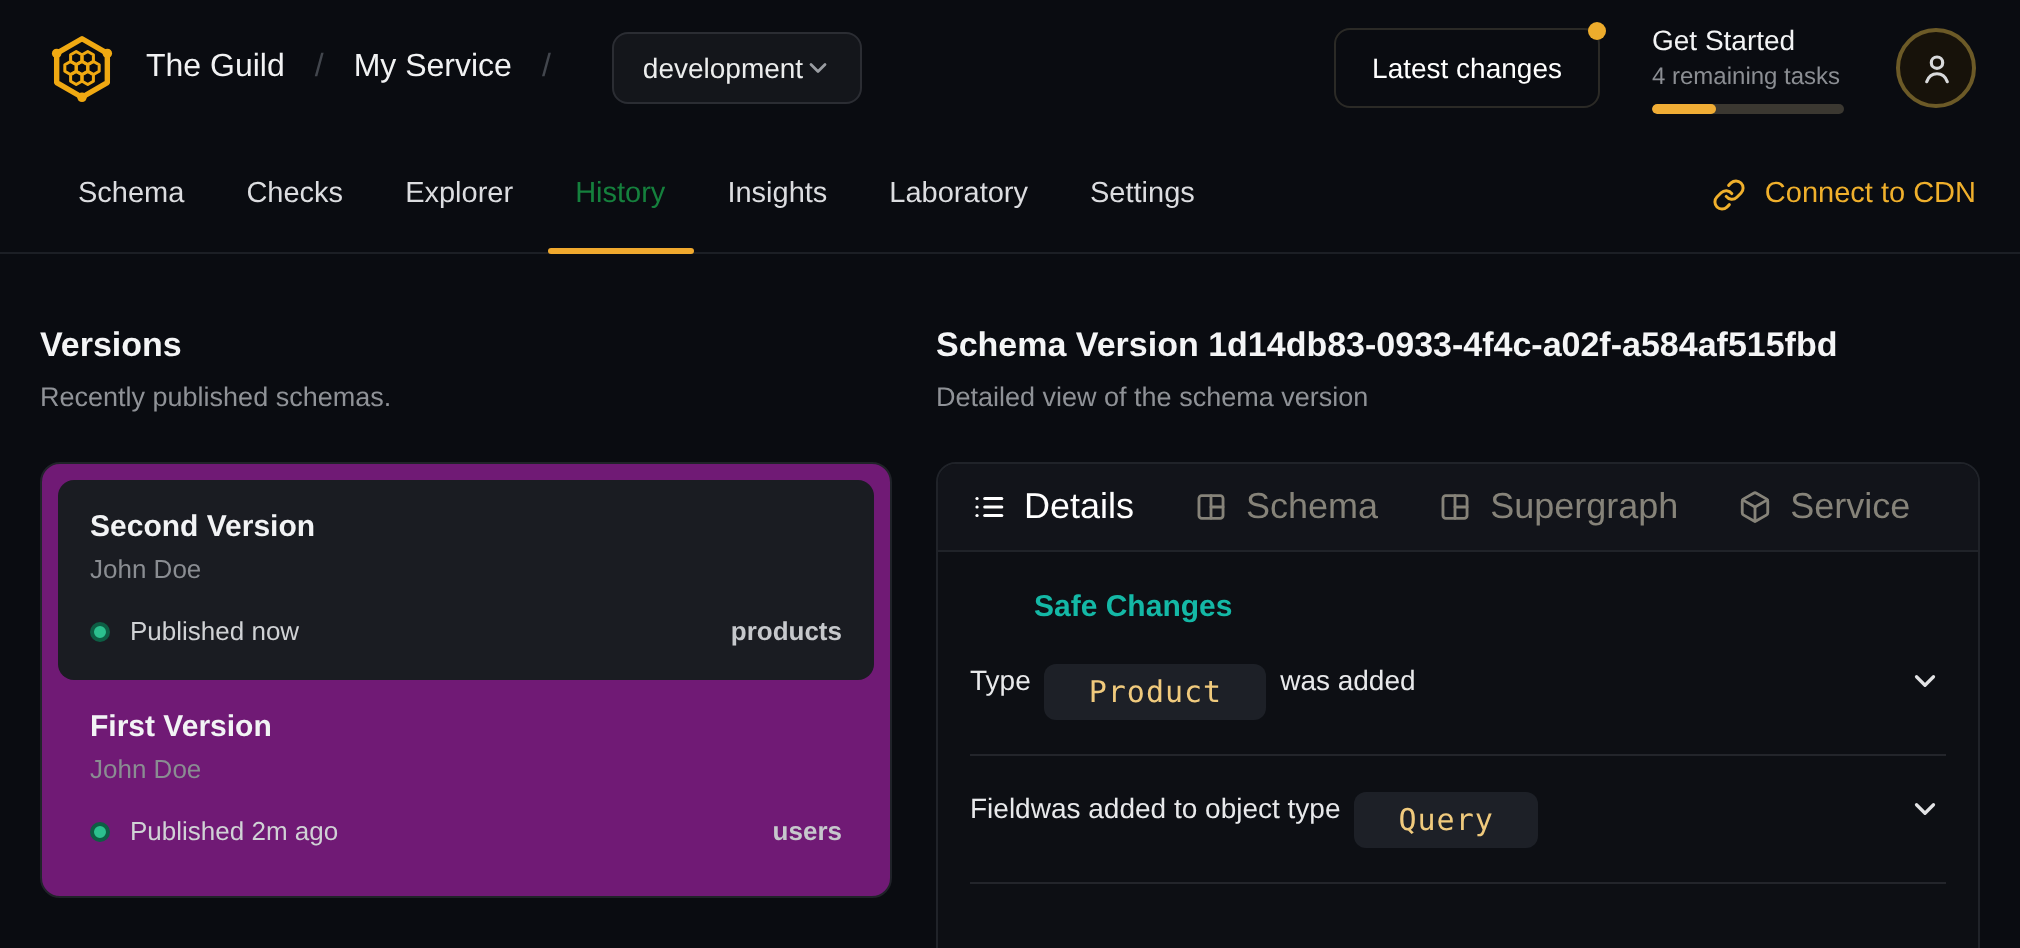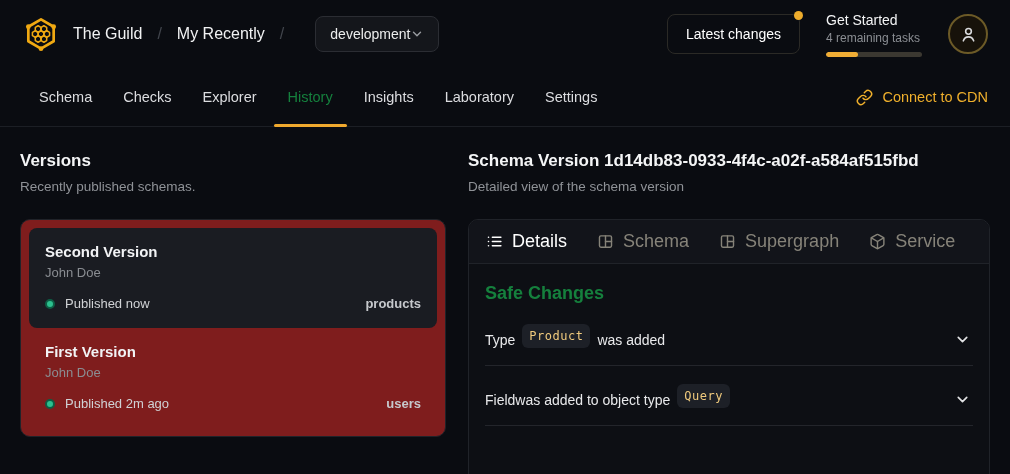--- a/index.html
+++ b/index.html
@@ -89,28 +89,28 @@
     margin-left: auto;
     display: flex; align-items: center; gap: 9px;
     color: #f0b02c; font-size: 14.5px; font-weight: 500;
     cursor: pointer;
   }
 
   
   .main { display: flex; gap: 22px; padding: 0 20px; }
   .col-left { width: 426px; flex-shrink: 0; }
   .col-right { flex: 1; min-width: 0; }
-  .panel-title { margin-top: 24px; font-size: 17px; font-weight: 700; color: #f4f5f6; }
+  .panel-title { margin-top: 36px; font-size: 17px; font-weight: 700; color: #f4f5f6; }
   .panel-sub { margin-top: 8px; font-size: 13.5px; color: #8f9297; }
 
   .versions-card {
     margin-top: 25px;
     border: 1px solid #202329;
     border-radius: 10px;
-    background: #7f1d1d;
+    background: #701a75;
     padding: 8px;
   }
   .version-item {
     padding: 15px 16px 17px;
     border-radius: 8px;
     cursor: pointer;
   }
   .version-item.selected { background: #1a1c22; }
   .v-title { font-size: 15px; font-weight: 600; color: #f2f3f5; }
   .v-author { margin-top: 5px; font-size: 13px; color: #8a8d92; }
@@ -140,36 +140,36 @@
   }
   .detail-tab {
     display: flex; align-items: center; gap: 9px;
     font-size: 18px; font-weight: 500;
     color: #868379;
     cursor: pointer;
   }
   .detail-tab.active { color: #ffffff; }
   .detail-tab .ticon { width: 17px; height: 17px; }
   .detail-body { padding: 19px 16px 0; }
-  .section-title { font-size: 18px; font-weight: 700; color: #15803d; }
+  .section-title { font-size: 15px; font-weight: 700; color: #14b8a6; margin-left: 32px; }
   .change-row {
-    display: flex; align-items: flex-end;
+    display: flex; align-items: flex-start;
     padding: 18px 2px 17px 0;
     border-bottom: 1px solid #23252b;
     font-size: 14px; color: #e8e9eb;
     cursor: pointer;
   }
   .change-row:first-of-type { margin-top: 2px; }
   .code-badge {
     font-family: "DejaVu Sans Mono", "Liberation Mono", monospace;
-    font-size: 12px;
+    font-size: 15px;
     color: #f0ca7d;
     background: #1d2027;
     border-radius: 6px;
-    padding: 5px 7px;
+    padding: 5px 22px;
     margin: 0 7px;
     letter-spacing: 0.5px;
   }
   .row-chevron { margin-left: auto; flex-shrink: 0; }
 </style>
 </head>
 <body>
 
 <div class="header">
   <span class="logo">
@@ -187,21 +187,21 @@
         <use href="#hx" transform="translate(27.65,17.7)"></use>
         <use href="#hx" transform="translate(20.35,17.7)"></use>
         <use href="#hx" transform="translate(16.7,24)"></use>
         <use href="#hx" transform="translate(20.35,30.3)"></use>
         <use href="#hx" transform="translate(27.65,30.3)"></use>
       </g>
     </svg>
   </span>
   <span class="org-name">The Guild</span>
   <span class="crumb-sep">/</span>
-  <span class="project-name">My Recently</span>
+  <span class="project-name">My Service</span>
   <span class="crumb-sep">/</span>
 
   <div class="target-select">
     <span>development</span>
     <span>
       <svg width="14" height="14" viewBox="0 0 24 24" fill="none" stroke="#9a9da2" stroke-width="2.4" stroke-linecap="round" stroke-linejoin="round">
           <polyline points="6 9 12 15 18 9"></polyline>
         </svg>
     </span>
   </div>

